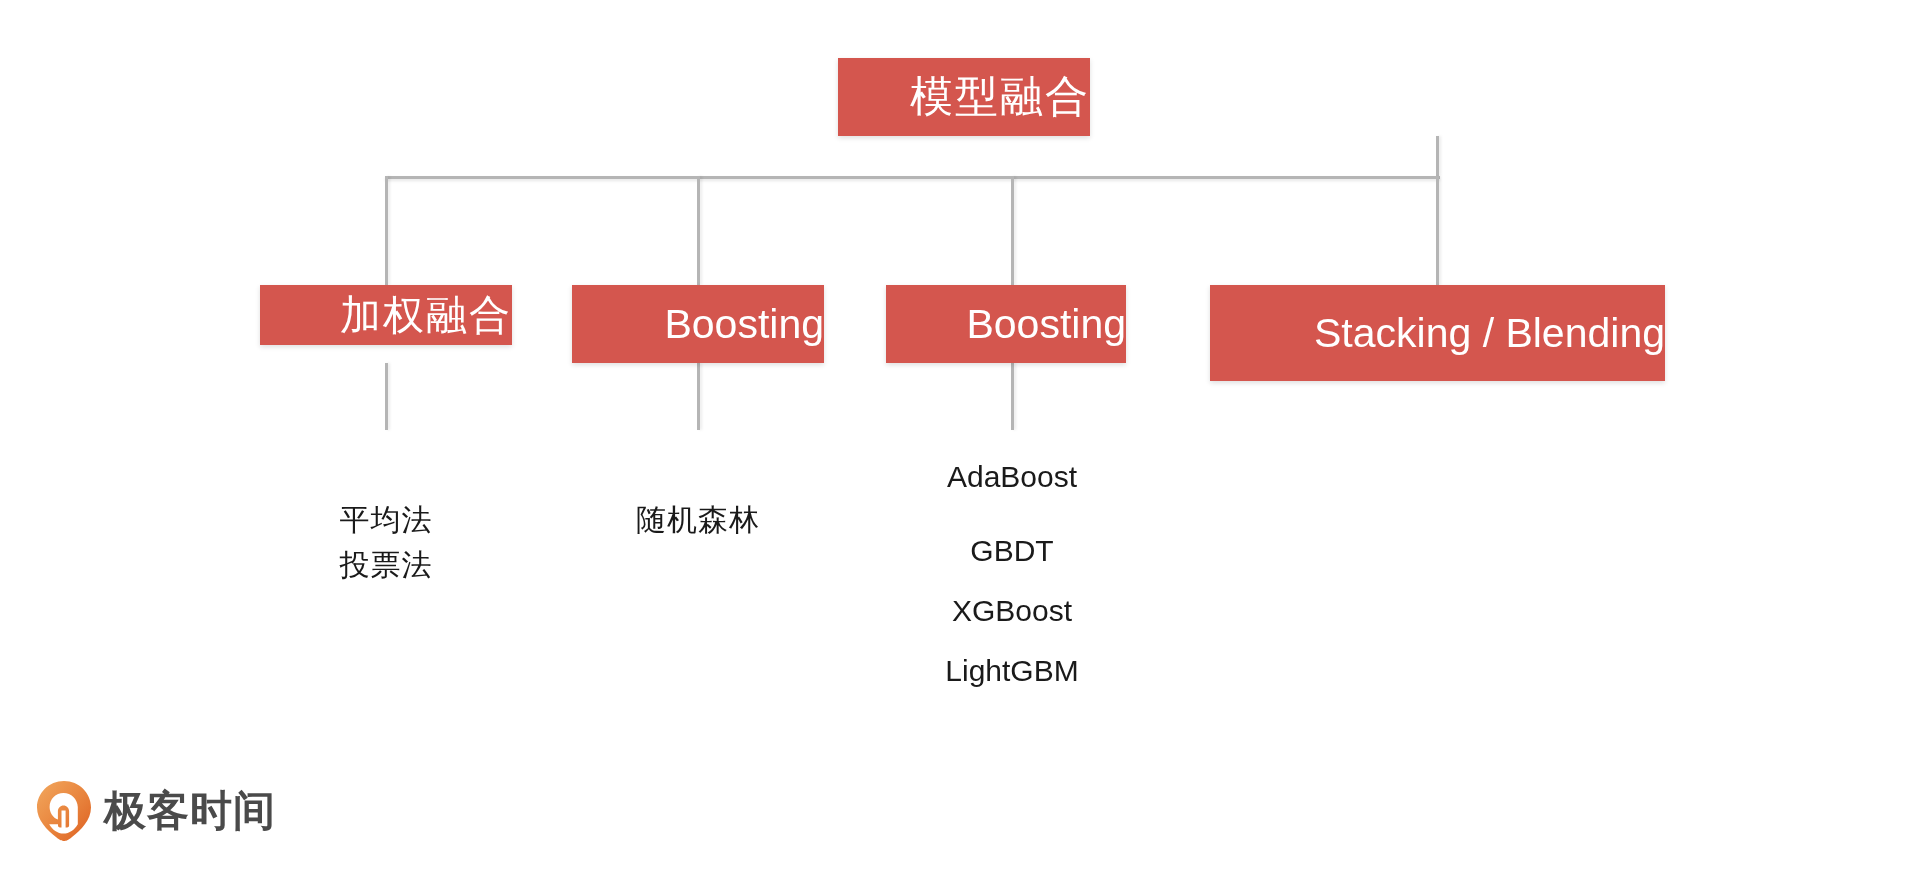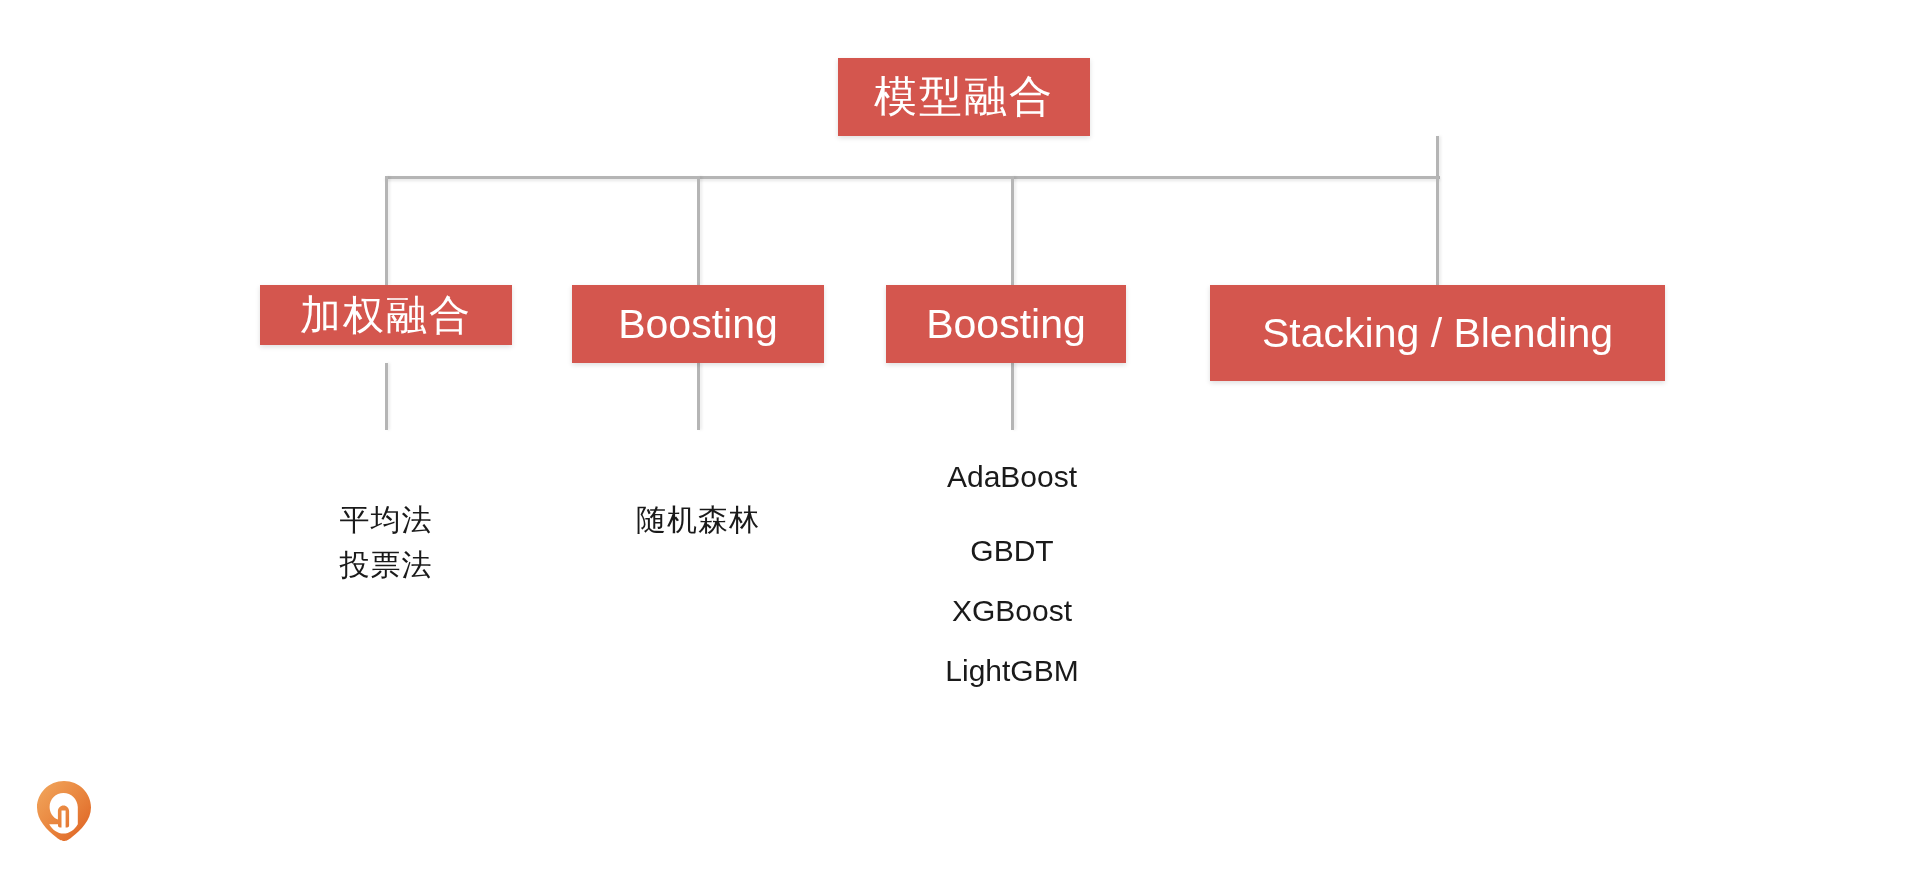--- a/index.html
+++ b/index.html
@@ -37,21 +37,21 @@
     box-shadow: 2px 0 3px rgba(0,0,0,0.08);
   }
 
   
   .node {
     position: absolute;
     background: #d4564e;
     color: #ffffff;
     display: flex;
     align-items: center;
-    justify-content: center;
+    justify-content: flex-end;
     box-shadow: 0 2px 5px rgba(0,0,0,0.13);
     white-space: nowrap;
     box-sizing: border-box;
   }
   .node.root {
     font-size: 43px;
     letter-spacing: 2px;
     font-weight: 400;
   }
   .node.branch {
@@ -145,15 +145,16 @@
             <stop offset="0%" stop-color="#f2a85e"></stop>
             <stop offset="55%" stop-color="#e8833c"></stop>
             <stop offset="100%" stop-color="#dd5f21"></stop>
           </linearGradient>
         </defs>
         <path d="M28 1 C13 1 1 13 1 27.5 C1 40 11 50 20 57 C24 60.5 26 61 28 61 C30 61 32 60.5 36 57 C45 50 55 40 55 27.5 C55 13 43 1 28 1 Z" fill="url(#gtgrad)"></path>
         <path d="M27.5 13 C19.8 13 13.6 19.2 13.6 26.9 C13.6 32.6 17 37.5 21.9 39.6 L21.9 31.2 C21.9 28 24.4 25.5 27.5 25.5 C30.6 25.5 33.1 28 33.1 31.2 L33.1 45.5 C33.1 46.6 32.2 47.5 31.1 47.5 L24 47.5 C22.9 47.5 22 46.6 22 45.5 L22 44.3 L13.2 44.3 C16.4 49.9 21.6 53.6 27.5 53.6 C33.3 53.6 38.6 49.9 41.8 44.3 L41.8 26.9 C41.4 19.2 35.2 13 27.5 13 Z" fill="#ffffff"></path>
         <path d="M25.5 30.5 L29.6 30.5 L29.6 49 L25.5 49 Z" fill="#ffffff"></path>
       </svg>
     </span>
+    <span class="wordmark">极客时间</span>
   </div>
 
 </div>
 
 </body></html>

